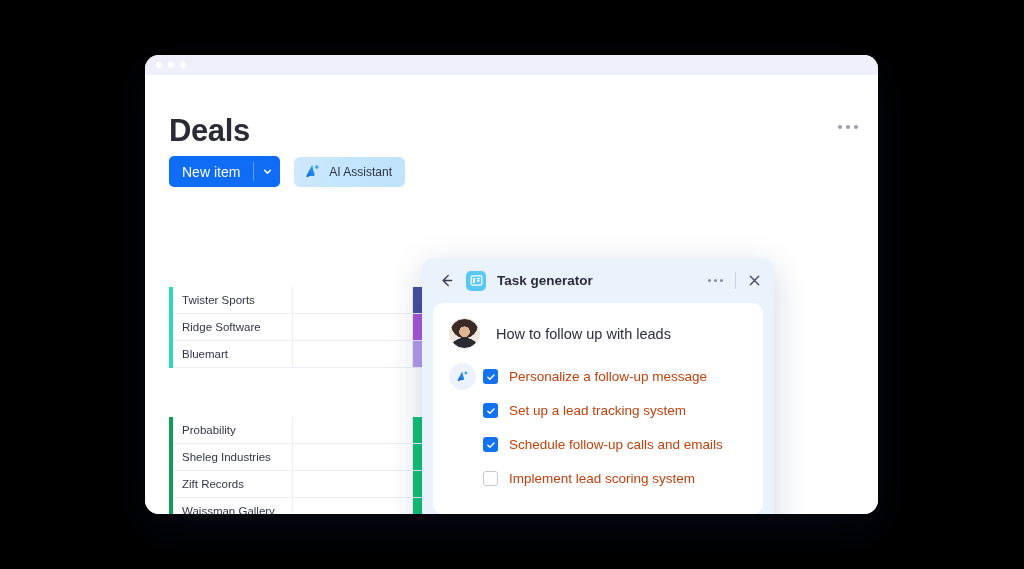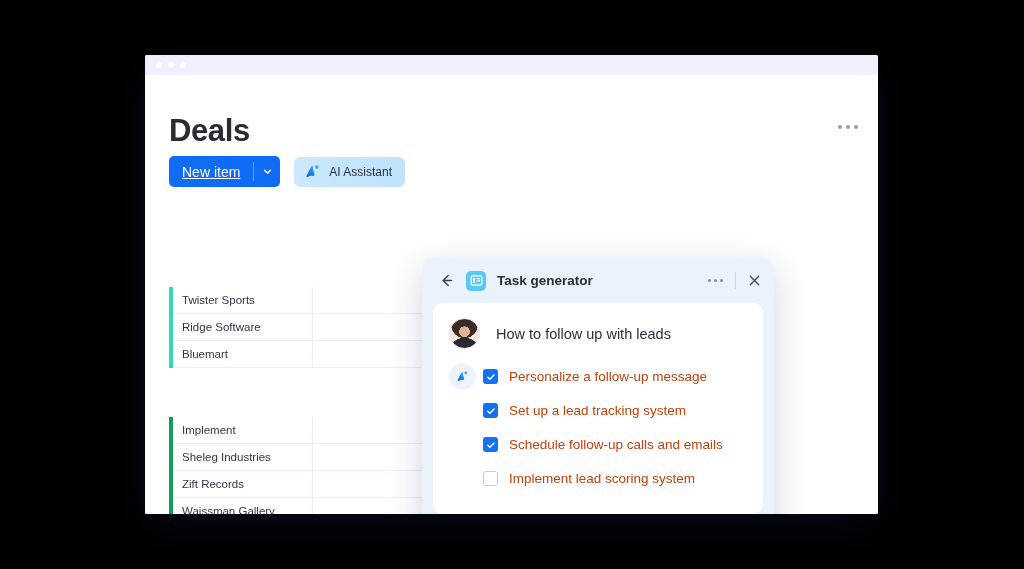--- a/index.html
+++ b/index.html
@@ -20,21 +20,21 @@
   }
 
   
   .app-window {
     position: absolute;
     left: 145px;
     top: 55px;
     width: 733px;
     height: 459px;
     background: #ffffff;
-    border-radius: 2px;
+    border-radius: 14px;
     overflow: hidden;
     box-shadow: 0 14px 40px rgba(20,30,70,0.28);
   }
 
   .titlebar {
     height: 20px;
     background: #eff0fb;
     display: flex;
     align-items: center;
     padding-left: 11px;
@@ -95,21 +95,20 @@
     border-radius: 5px;
     overflow: hidden;
     cursor: pointer;
   }
   .btn-newitem .label {
     display: flex; align-items: center;
     padding: 0 13px;
     color: #ffffff;
     font-size: 14px;
     font-weight: 400;
-    text-decoration: underline;
   }
   .btn-newitem .divider {
     width: 1px; background: rgba(255,255,255,0.35);
     margin: 6px 0;
   }
   .btn-newitem .caret {
     display: flex; align-items: center; justify-content: center;
     width: 26px;
     color: #ffffff;
     font-size: 10px;
@@ -179,21 +178,21 @@
   .cell {
     border-right: 1px solid #eceef5;
     border-bottom: 1px solid #eceef5;
     display: flex;
     align-items: center;
     font-size: 11.5px;
     color: #33344a;
   }
   .row:first-of-type .cell { border-top: 1px solid #eceef5; }
 
-  .c-name   { width: 140px; padding-left: 9px; }
+  .c-name   { width: 120px; padding-left: 9px; }
   .c-person { width: 120px; justify-content: center; }
   .c-status { width: 100px; justify-content: center; color:#fff; font-size:11px; }
   .c-prob   { width: 100px; justify-content: center; color:#fff; font-size:11.5px; }
   .c-deal   { width: 85px;  justify-content: center; }
   .c-plus   { width: 30px;  justify-content: center; }
 
   .h-name   { width: 124px; }
   .h-person { width: 120px; }
   .h-status { width: 100px; }
   .h-prob   { width: 100px; }
@@ -411,21 +410,21 @@
           <div class="hcell h-name"></div>
           <div class="hcell h-person"></div>
           <div class="hcell h-status"></div>
           <div class="hcell h-prob">Close Probability</div>
           <div class="hcell h-deal">Est. deal</div>
           <div class="hcell h-plus">+</div>
         </div>
 
         <div class="row">
           <div class="accent green"></div>
-          <div class="cell c-name">Implement</div>
+          <div class="cell c-name">Probability</div>
           <div class="cell c-person"></div>
           <div class="cell c-status" style="background:#11c275"></div>
           <div class="cell c-prob" style="background:#16649b">100%</div>
           <div class="cell c-deal">$15,200</div>
           <div class="cell c-plus"></div>
         </div>
 
         <div class="row">
           <div class="accent green"></div>
           <div class="cell c-name">Sheleg Industries</div>

